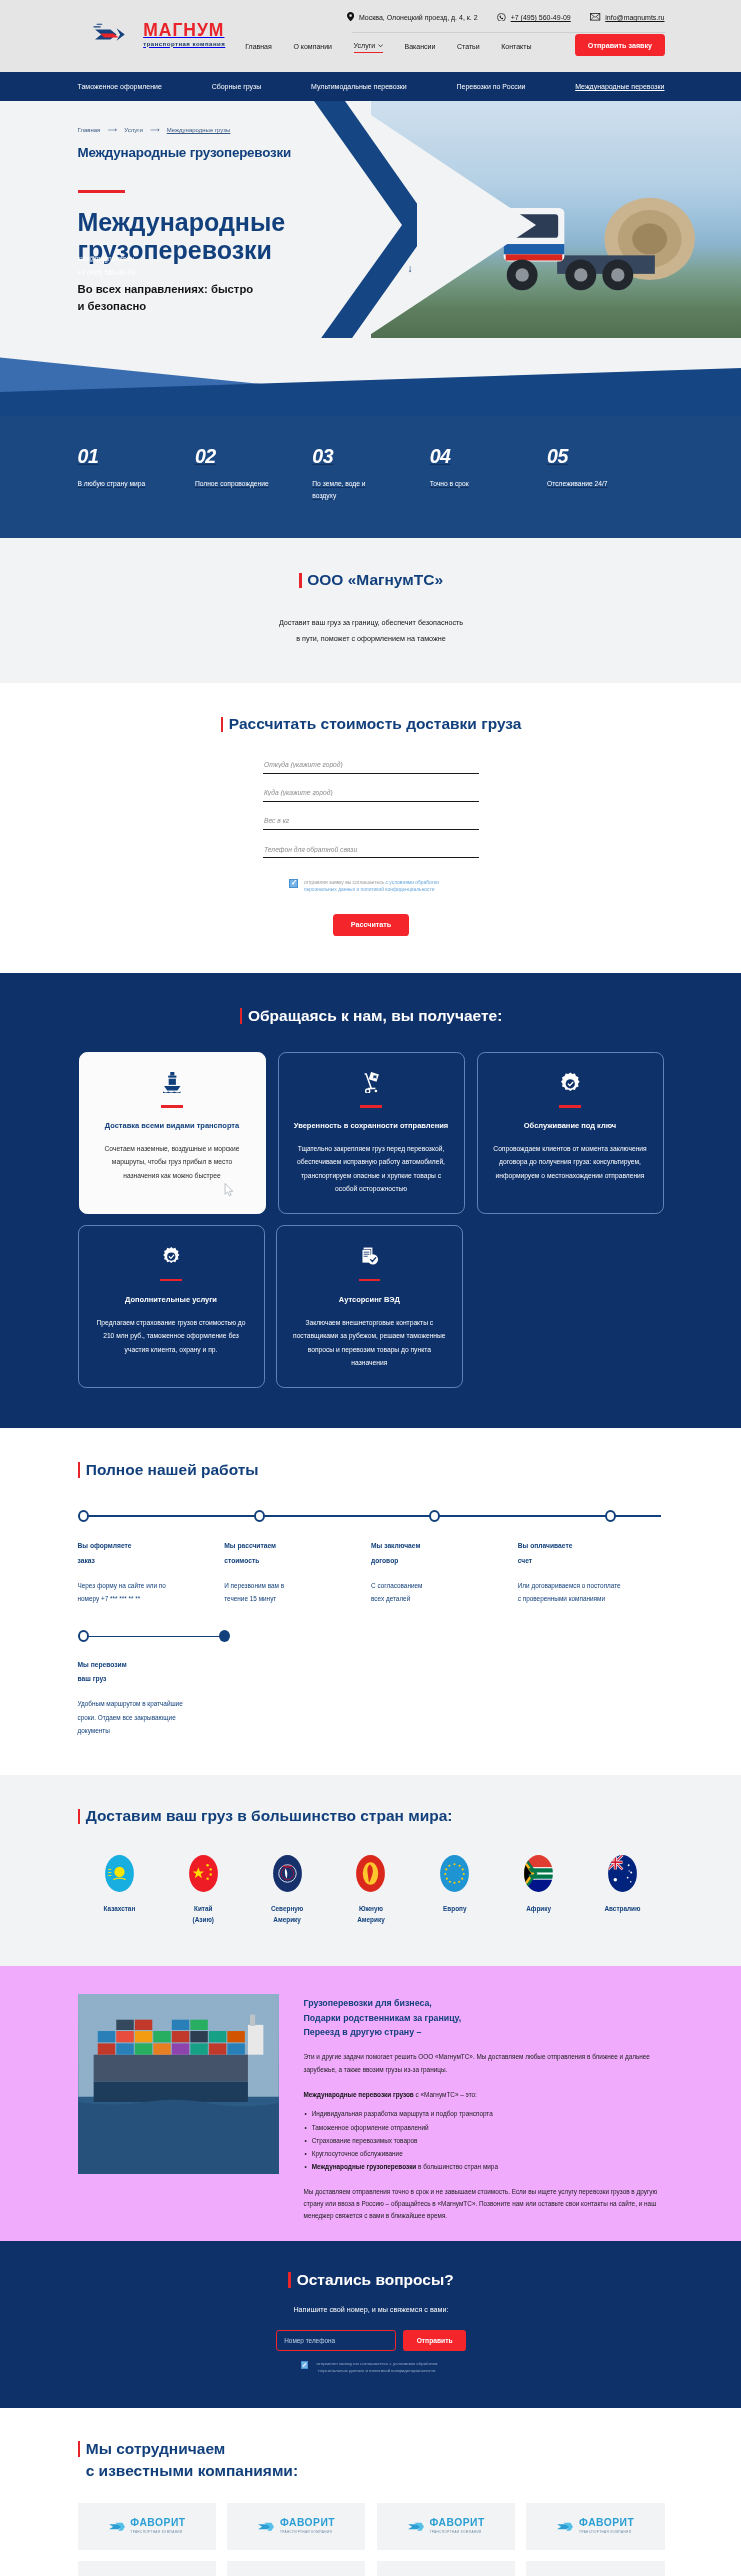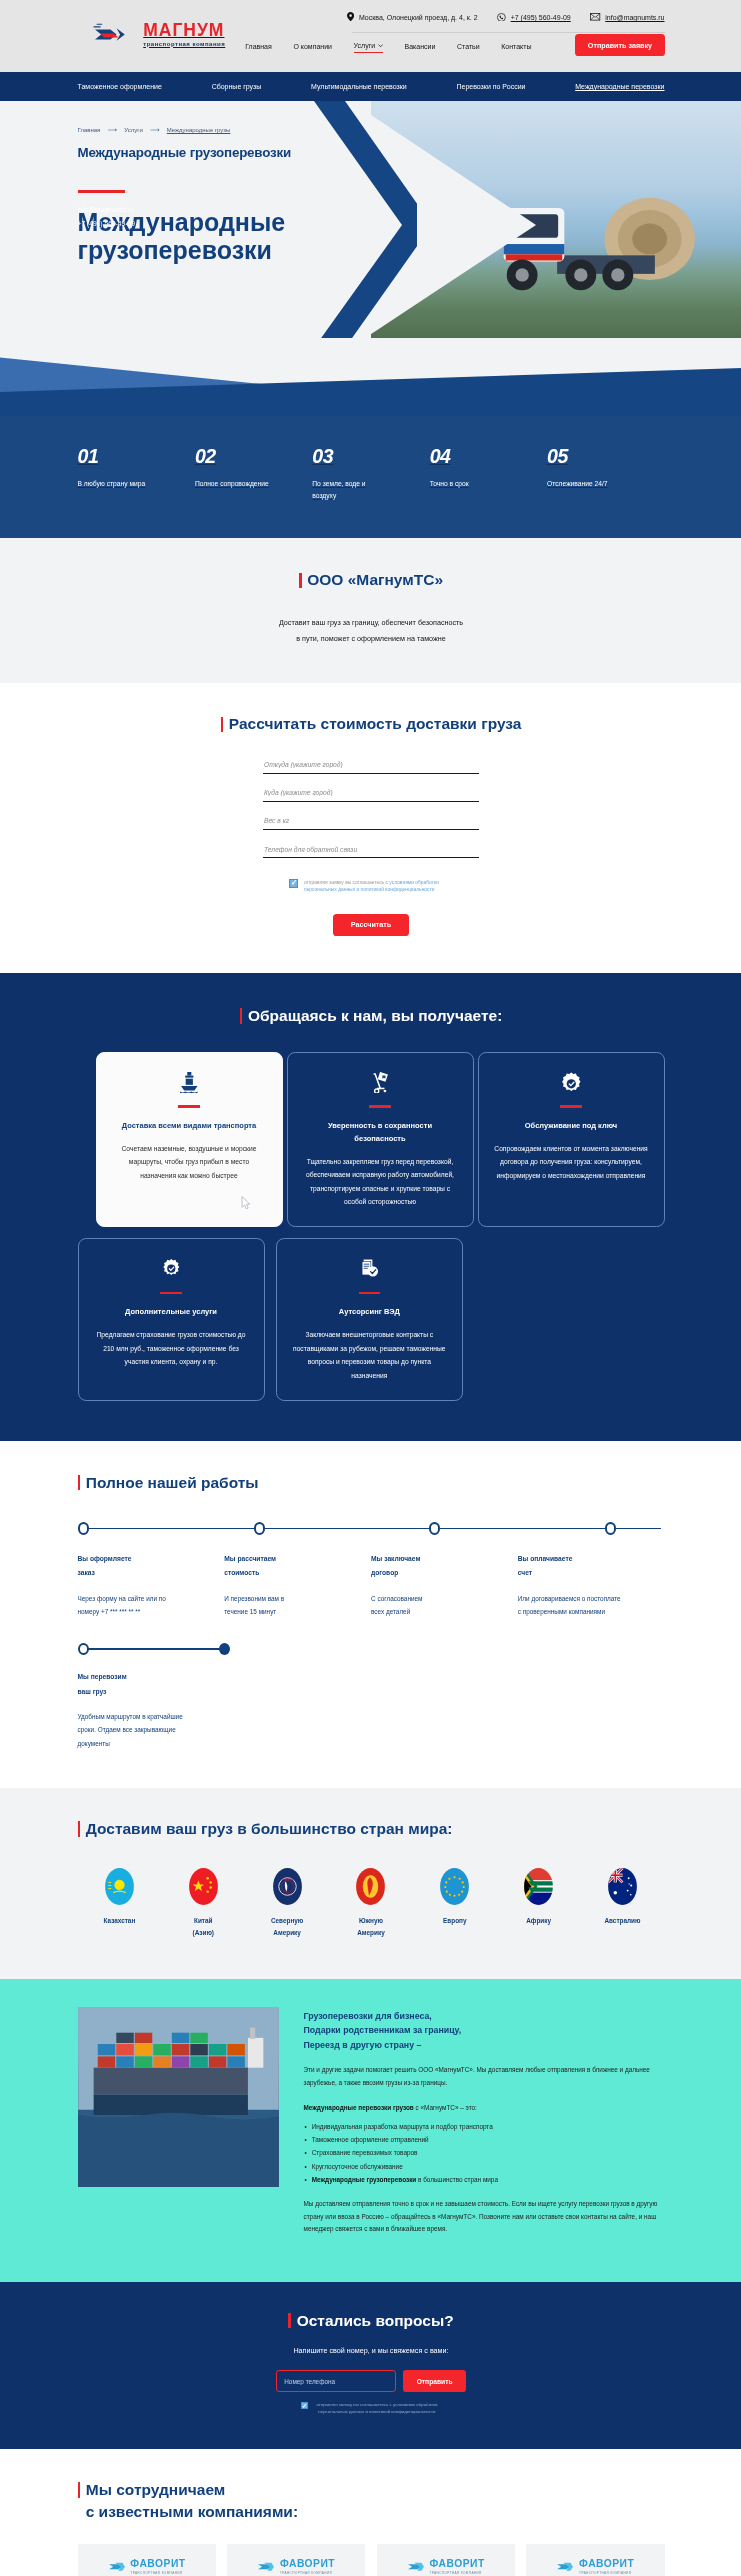--- a/index.html
+++ b/index.html
@@ -117,21 +117,21 @@
     display:block; margin:19.6px auto 0; background:#f5252c; color:#fff; border:none;
     border-radius:3.6px; padding:6.7px 17.5px; font-size:7.2px; font-weight:bold; cursor:pointer;
     font-family:"Liberation Sans", sans-serif;
   }
 
   
   .benefits { background:#0f3169; padding:34px 0 40px; }
   .ben-title { text-align:center; font-size:15.5px; font-weight:bold; color:#fff; display:inline-flex; align-items:center;}
   .ben-title::before { content:""; display:inline-block; width:2.6px; height:15.5px; background:#e8232a; margin-right:5.7px; }
   .ben-title-wrap { text-align:center; }
-  .ben-row { display:flex; gap:4px; margin-top:26px; justify-content:flex-end; }
+  .ben-row { display:flex; gap:12px; margin-top:26px; justify-content:center; }
   .ben-card {
     width:187px; border:0.8px solid #5f85b8; border-radius:8.2px; padding:18.5px 14.4px 17.5px;
     text-align:center; color:#fff; position:relative;
   }
   .ben-card.light { background:#fbfbfb; border-color:#fbfbfb; }
   .ben-card.light .ben-h, .ben-card.light .ben-p { color:#12407c; }
   .ben-card.light .ben-p { color:#2b2b2b; }
   .ben-icon { height:23px; display:flex; align-items:center; justify-content:center; }
   .ben-dash { width:21.6px; height:2.1px; background:#e8232a; margin:11.3px auto 0; }
   .ben-h { font-size:7.5px; font-weight:bold; margin-top:12.4px; line-height:1.7; }
@@ -154,21 +154,21 @@
   .step-last { width:25%; margin-top:15.5px; padding-right:21.6px; }
 
   
   .countries { background:#f2f3f5; padding:32px 0 40px; }
   .flags { display:flex; margin-top:29px; }
   .flag-col { width:14.285%; text-align:center; }
   .flag { width:29px; height:37px; border-radius:50%/50%; margin:0 auto; overflow:hidden; position:relative; }
   .flag-lbl { font-size:6.4px; color:#12407c; margin-top:10.3px; line-height:1.85; font-weight:bold;}
 
   
-  .article { background:#5eead4; padding:28px 0 46px; }
+  .article { background:#f0abfc; padding:28px 0 18px; }
   .article .wrap { display:flex; gap:25px; }
   .ship-photo {
     width:201px; height:180px; flex:none; position:relative; overflow:hidden;
     background:linear-gradient(180deg,#7fa8c5 0%,#6d9ab9 28%,#3f6e92 42%,#2e5c82 62%,#27527a 100%);
   }
   .art-body { flex:1; padding-top:2.1px; }
   .art-h { font-size:8.8px; font-weight:bold; color:#12407c; line-height:1.62; }
   .art-p { font-size:6.4px; color:#222; line-height:1.95; margin-top:12.4px; }
   .art-p b { color:#111; }
   .art-ul { margin-top:6.2px; list-style:none; }
@@ -323,20 +323,24 @@
         <a href="#">Услуги</a>
         <span class="crumb-arrow">⟶</span>
         <a href="#" class="cur">Международные грузы</a>
       </div>
       <div class="hero-h1-small">Международные грузоперевозки</div>
       <div class="red-rule"></div>
       <h1 class="hero-h1">
         <span>Международные</span><br>
         <span>грузоперевозки</span>
       </h1>
+      <p class="hero-sub">
+        <span>Во всех направлениях: быстро</span><br>
+        <span>и безопасно</span>
+      </p>
     </div>
     <div class="hero-contacts">
       <div>info@magnumts.ru</div>
       <div>+7 (495) 560-49-09</div>
     </div>
     <div class="scroll-arrow">↓</div>
   </div>
 </section>
 
 <section class="stats">
@@ -425,21 +429,21 @@
           <svg width="20.6" height="21.6" viewBox="0 0 40 42">
               <rect x="17" y="2" width="16" height="15" fill="#fff" transform="rotate(18 25 9)"></rect>
               <path d="M8 4 L10 4 L20 32" stroke="#fff" stroke-width="3" fill="none" stroke-linecap="round"></path>
               <path d="M14 32 h14" stroke="#fff" stroke-width="3"></path>
               <circle cx="13" cy="37" r="4" fill="none" stroke="#fff" stroke-width="2.6"></circle>
               <circle cx="29" cy="37" r="2.6" fill="#fff"></circle>
               <path d="M24 7 v6 l3-2 3 2 V7" fill="#12407c"></path>
             </svg>
         </div>
         <div class="ben-dash"></div>
-        <div class="ben-h">Уверенность в сохранности безопасность</div>
+        <div class="ben-h">Уверенность в сохранности отправления</div>
         <div class="ben-p">Тщательно закрепляем груз перед перевозкой, обеспечиваем исправную работу автомобилей, транспортируем опасные и хрупкие товары с особой осторожностью</div>
       </div>
 
       <div class="ben-card">
         <div class="ben-icon">
           <svg width="20.6" height="21.6" viewBox="0 0 40 42">
               <path d="M20 1 l4 3 5-1 2 5 5 2 -1 5 3 4 -3 4 1 5 -5 2 -2 5 -5 -1 -4 3 -4 -3 -5 1 -2 -5 -5 -2 1 -5 -3 -4 3 -4 -1 -5 5 -2 2 -5 5 1 z" fill="#fff"></path>
               <circle cx="20" cy="23" r="9" fill="#0f3169"></circle>
               <path d="M16 23.5 l3 3 6 -6.5" stroke="#fff" stroke-width="2.6" fill="none" stroke-linecap="round"></path>
             </svg>

